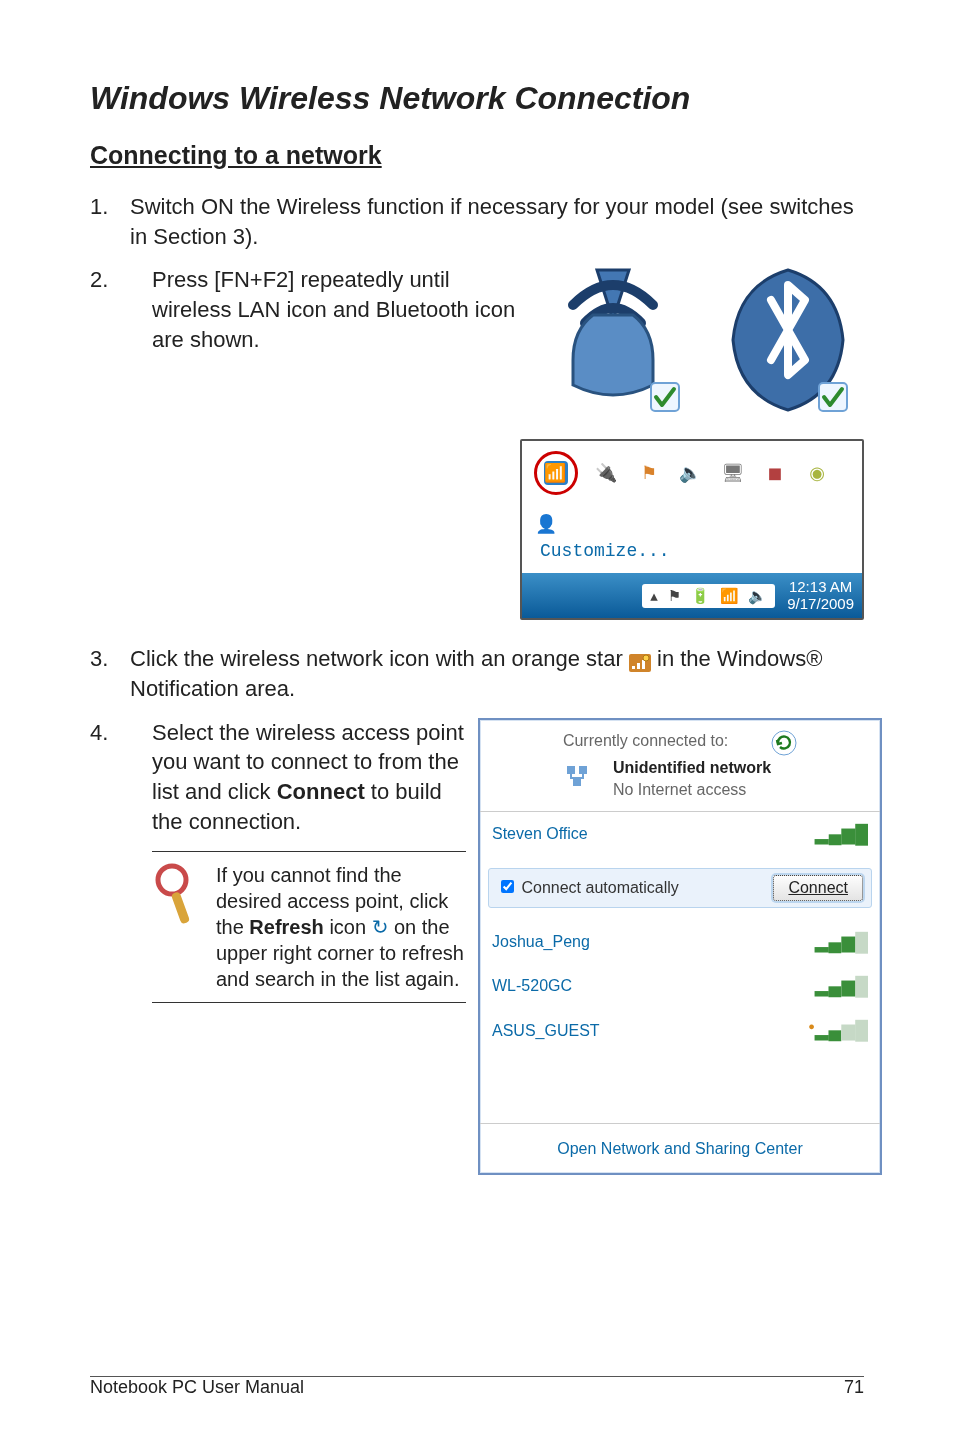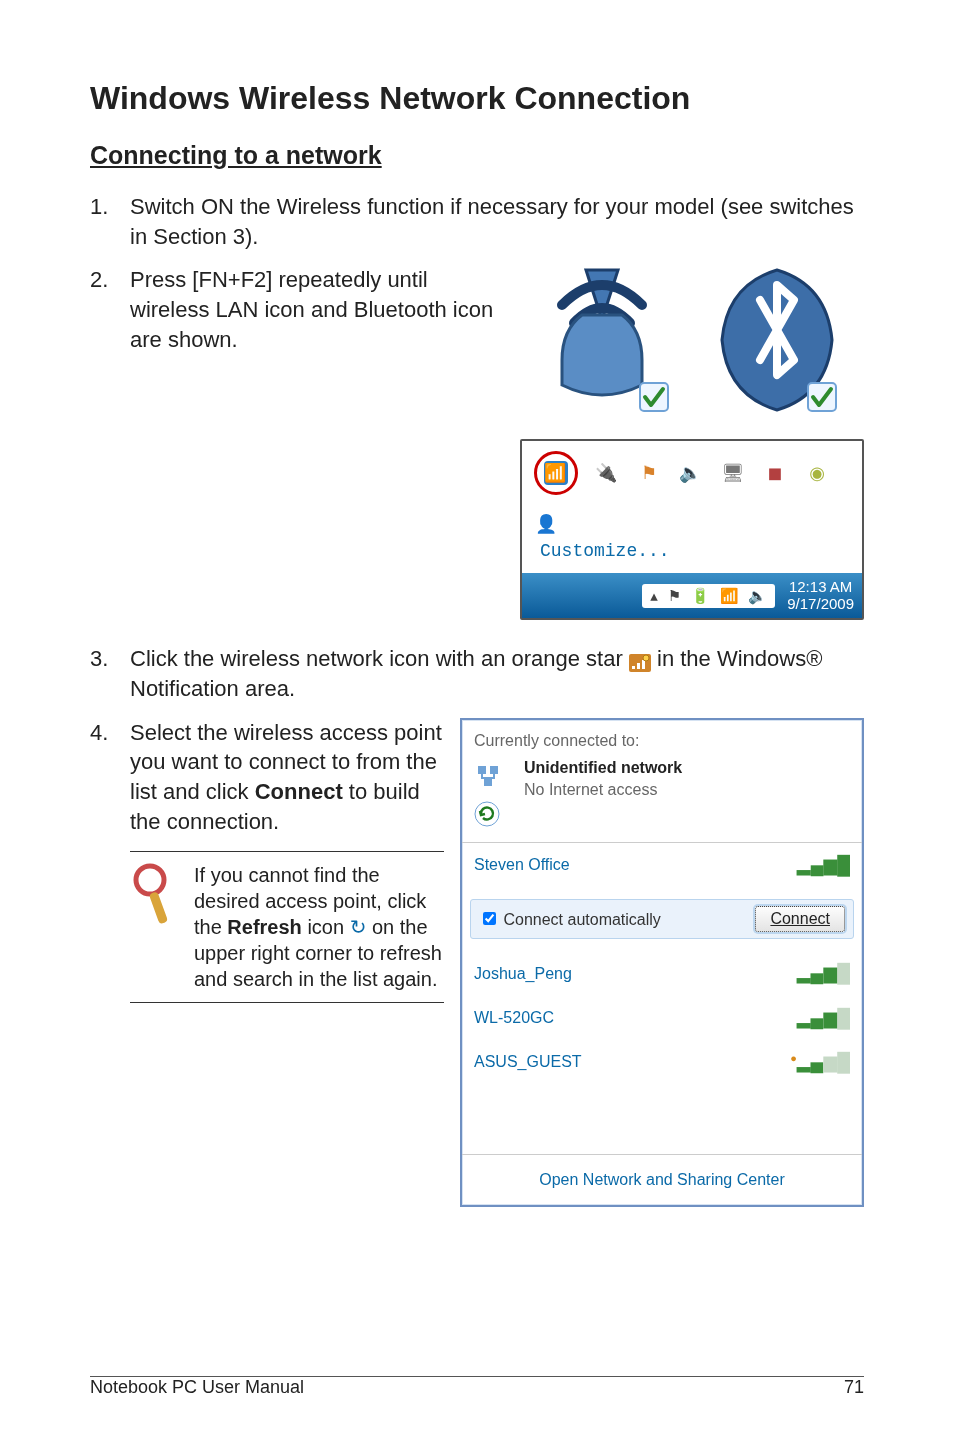--- a/index.html
+++ b/index.html
@@ -16,20 +16,21 @@
   .page {
     padding: 80px 90px 40px 90px;
     box-sizing: border-box;
     height: 100%;
     position: relative;
   }
   h1 {
     font-size: 32px;
     font-weight: 700;
     margin: 0 0 24px 0;
+    font-style: italic;
   }
   h2 {
     font-size: 25px;
     font-weight: 700;
     margin: 0 0 22px 0;
     text-decoration: underline;
   }
   ol {
     margin: 0;
     padding: 0;
@@ -40,21 +41,21 @@
     line-height: 1.35;
     margin-bottom: 14px;
     display: flex;
   }
   .step-num {
     width: 40px;
     flex-shrink: 0;
   }
   .step-body { flex: 1; }
   .row2 { display: flex; align-items: flex-start; }
-  .row2 .text-col { flex: 0 0 50%; padding-right: 12px; }
+  .row2 .text-col { flex: 0 0 50%; padding-right: 12px; margin-left: 22px; }
   .row2 .img-col { flex: 1; }
   .wifi-bt {
     display:flex; gap:40px; justify-content:center; align-items:flex-end;
   }
   .wifi-bt svg { display:block; }
   .tray-wrap {
     border: 2px solid #555;
     background: #fff;
     width: 340px;
     margin-left: auto;
@@ -94,21 +95,21 @@
   .net-popup {
     border: 2px solid #6f90c2;
     width: 400px;
     margin-left: auto;
     font-size: 16px;
     background:#fff;
     box-shadow: inset 0 0 0 1px #d5e2f2;
   }
   .np-sec { padding: 10px 12px; }
   .np-hr { height:1px; background:#ccc; margin:0;}
-  .np-head { display:flex; justify-content:center; align-items:flex-start;flex-direction:column;}
+  .np-head { display:flex; justify-content:center; align-items:flex-start;}
   .np-item {
     display:flex;justify-content:space-between;align-items:center;
     padding:10px 12px;color:#0b6aa8;
   }
   .np-item.sel { background:#eaf2fb; border:1px solid #b9d4ee; border-radius:3px; margin:12px 8px; padding:6px 8px;}
   .np-item .bars { font-size:18px;}
   .connect-btn {
     background:linear-gradient(#fdfdfd,#e4e4e4);
     border:1px dotted #444;
     padding:3px 14px;

